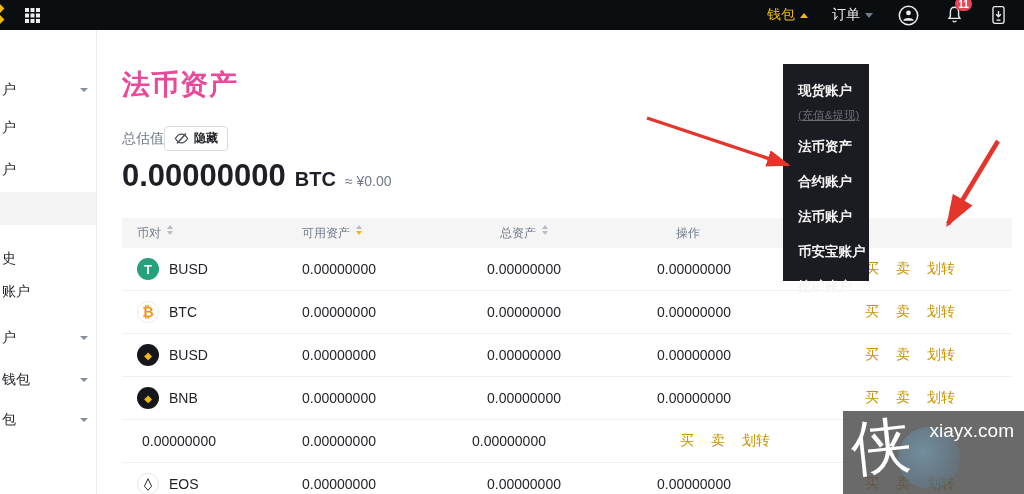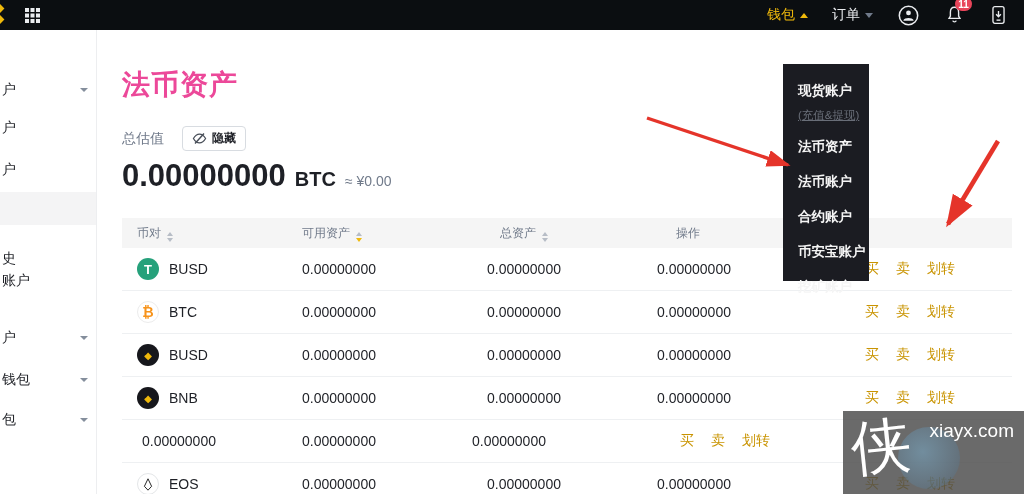--- a/index.html
+++ b/index.html
@@ -33,32 +33,32 @@
   .side-item .sc { position:absolute; right:9px; }
   .side-item .sc.down { border-left:4px solid transparent; border-right:4px solid transparent; border-top:4px solid #848e9c; width:0; height:0; }
   .side-item .sc.up { border-left:4px solid transparent; border-right:4px solid transparent; border-bottom:4px solid #848e9c; width:0; height:0; }
   .side-sel { position:absolute; left:0; top:162px; width:97px; height:33px; background:#f4f4f5; }
 
   
   .main { position:absolute; left:97px; top:30px; width:927px; height:464px; background:#fff; padding:0 12px 0 25px; }
   .page-title { margin-top:36px; font-size:28px; font-weight:700; color:#ec4899; letter-spacing:1px; }
   .total-row { margin-top:22px; display:flex; align-items:center; }
   .total-label { color:#707a8a; font-size:14px; }
-  .hide-chip { margin-left:18px; display:flex; align-items:center; gap:5px; border:1px solid #d8dce1;
+  .hide-chip { display:flex; align-items:center; gap:5px; border:1px solid #d8dce1;
     border-radius:4px; padding:3px 9px; cursor:pointer; color:#1e2026; font-size:12px; font-weight:600; background:#fff; }
   .value-row { margin-top:7px; display:flex; align-items:baseline; gap:9px; }
   .value-big { font-size:31px; font-weight:600; color:#1e2026; }
   .value-unit { font-size:20px; font-weight:700; color:#1e2026; }
   .value-fiat { font-size:14px; color:#707a8a;text-align:center; }
 
   
   .tbl { margin-top:24px; }
   .thead { display:grid; grid-template-columns:160px 185px 185px 185px 1fr; background:#f5f5f5; height:30px;
     align-items:center; color:#707a8a; font-size:12px; }
-  .th { display:flex; align-items:flex-end; gap:6px; }
+  .th { display:flex; align-items:flex-start; gap:6px; }
   .th.h1{ padding-left:15px; } .th.h2{ padding-left:20px; } .th.h3{ padding-left:28px; }
   .th.h4{ padding-left:33px; } .th.h5{ padding-left:24px; }
   .sorter { display:flex; flex-direction:column; gap:2px; cursor:pointer; }
   .sorter .t-up { width:0;height:0;border-left:3.5px solid transparent;border-right:3.5px solid transparent;border-bottom:4px solid #b7bdc6; }
   .sorter .t-dn { width:0;height:0;border-left:3.5px solid transparent;border-right:3.5px solid transparent;border-top:4px solid #b7bdc6; }
   .sorter .t-dn.active { border-top-color:#f0b90b; }
   .trow { display:grid; grid-template-columns:160px 185px 185px 185px 1fr; height:43px; align-items:center;
     border-bottom:1px solid #eef0f2; font-size:14px; color:#1e2026; }
   .c.coin { display:flex; align-items:center; gap:10px; padding-left:15px; font-weight:500; }
   .c.num { padding-left:20px; }
@@ -160,21 +160,21 @@
       <span class="lbl">户</span>
     </div>
   <div class="side-item" style="top:167px;">
       <span class="lbl">户</span>
       <i class="sc up"></i>
     </div>
   <div class="side-sel"></div>
   <div class="side-item" style="top:218px;">
       <span class="lbl">史</span>
     </div>
-  <div class="side-item" style="top:240px;">
+  <div class="side-item" style="top:251px;">
       <span class="lbl">账户</span>
     </div>
   <div class="side-item" style="top:297px;">
       <span class="lbl">户</span>
       <i class="sc down"></i>
     </div>
   <div class="side-item" style="top:339px;">
       <span class="lbl">钱包</span>
       <i class="sc down"></i>
     </div>
@@ -321,22 +321,22 @@
           <a>划转</a>
         </div>
     </div>
   </div>
 </div>
 
 <div class="wmenu">
   <div class="wm-item">现货账户</div>
   <div class="wm-sub">(充值&amp;提现)</div>
   <div class="wm-item">法币资产</div>
+  <div class="wm-item">合约账户</div>
   <div class="wm-item">法币账户</div>
-  <div class="wm-item">合约账户</div>
   <div class="wm-item">币安宝账户</div>
   <div class="wm-item">挖矿账户</div>
 </div>
 
 <svg class="arrows">
   <defs>
     <marker id="ah" markerWidth="8" markerHeight="6" refX="6.2" refY="2.5" orient="auto" markerUnits="strokeWidth">
       <path d="M0,0 L7,2.5 L0,5 Z" fill="#e5342a"></path>
     </marker>
   </defs>

